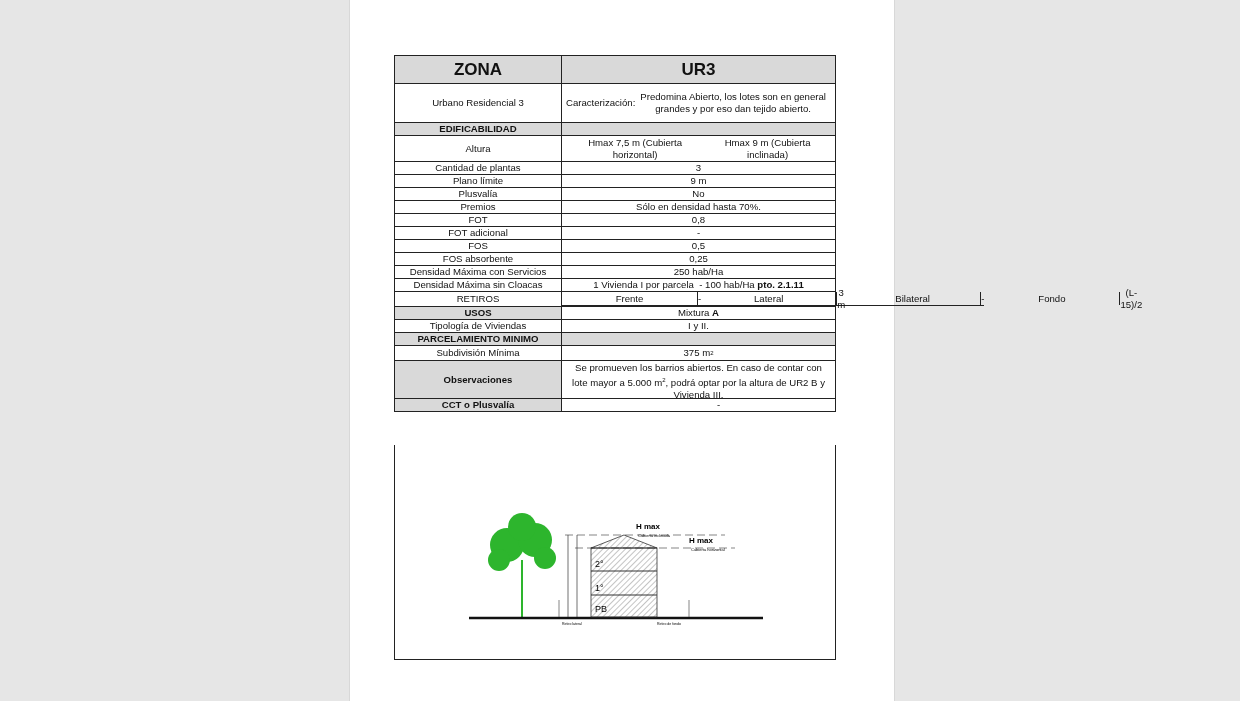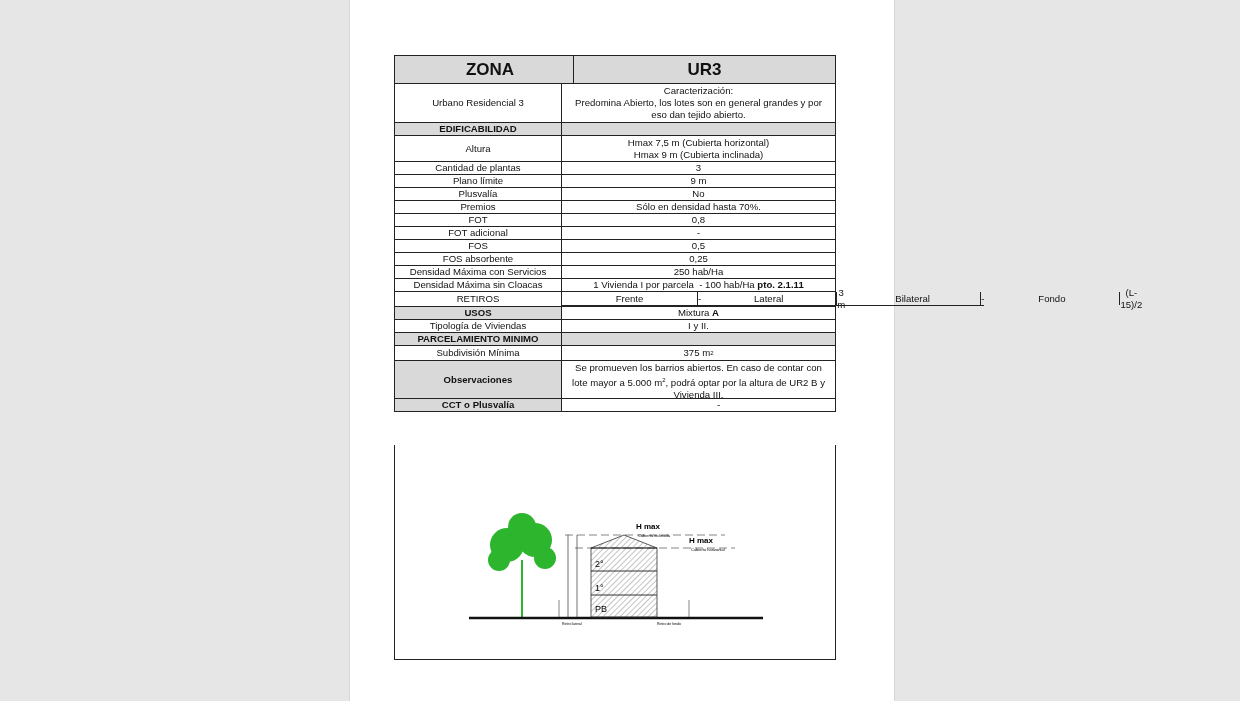--- a/index.html
+++ b/index.html
@@ -5,52 +5,52 @@
   html,body{margin:0;padding:0;}
   body{width:1240px;height:701px;background:#e6e6e6;position:relative;overflow:hidden;font-family:"Liberation Sans",sans-serif;color:#111;}
   .page{position:absolute;left:350px;top:0;width:544px;height:701px;background:#fff;box-shadow:-1px 0 0 #d8d8d8,1px 0 0 #d8d8d8;}
   .tbl{position:absolute;left:394px;top:55px;width:442px;border:1px solid #222;box-sizing:border-box;}
   .row{display:flex;border-bottom:1px solid #222;font-size:9.6px;line-height:12px;}
   .row:last-child{border-bottom:none;gap:40px;}
   .c1{width:166px;flex:none;border-right:1px solid #222;text-align:center;display:flex;align-items:center;justify-content:center;}
   .c2{flex:1;text-align:center;display:flex;align-items:center;justify-content:center;padding:0 4px;}
   .grey{background:#d9d9d9;}
   .bold{font-weight:bold;flex-direction:column;}
-  .hdr{height:27px;font-size:17px;font-weight:bold;padding-left:12px;}
+  .hdr{height:27px;font-size:17px;font-weight:bold;}
   .sub{display:flex;flex:1;}
   .subrow{display:flex;height:13px;border-bottom:1px solid #222;align-items:center;}
   .subrow:last-child{border-bottom:none;}
   .sa{width:135px;border-right:1px solid #222;text-align:center;height:100%;display:flex;align-items:center;justify-content:center;}
   .sb{flex:1;text-align:center;}
   .drawing{position:absolute;left:394px;top:445px;width:442px;height:215px;border:1px solid #222;border-top:none;box-sizing:border-box;}
 </style>
 </head>
 <body>
 
 <div class="page"></div>
 
 <div class="tbl">
   <div class="row hdr grey">
     <div class="c1">ZONA</div>
     <div class="c2">UR3</div>
   </div>
   <div class="row" style="height:38px">
     <div class="c1">Urbano Residencial 3</div>
-    <div class="c2" style="flex-direction:column">
+    <div class="c2" style="flex-direction:row">
       <span>Caracterización:</span>
       <span>Predomina Abierto, los lotes son en general grandes y por eso dan tejido abierto.</span>
     </div>
   </div>
   <div class="row grey bold" style="height:12px">
     <div class="c1">EDIFICABILIDAD</div>
     <div class="c2"></div>
   </div>
   <div class="row" style="height:25px">
     <div class="c1">Altura</div>
-    <div class="c2" style="flex-direction:column">
+    <div class="c2" style="flex-direction:row">
       <span>Hmax 7,5 m (Cubierta horizontal)</span>
       <span>Hmax 9 m (Cubierta inclinada)</span>
     </div>
   </div>
   <div class="row" style="height:12px">
       <div class="c1">Cantidad de plantas</div>
       <div class="c2">3</div>
     </div>
   <div class="row" style="height:12px">
       <div class="c1">Plano límite</div>

